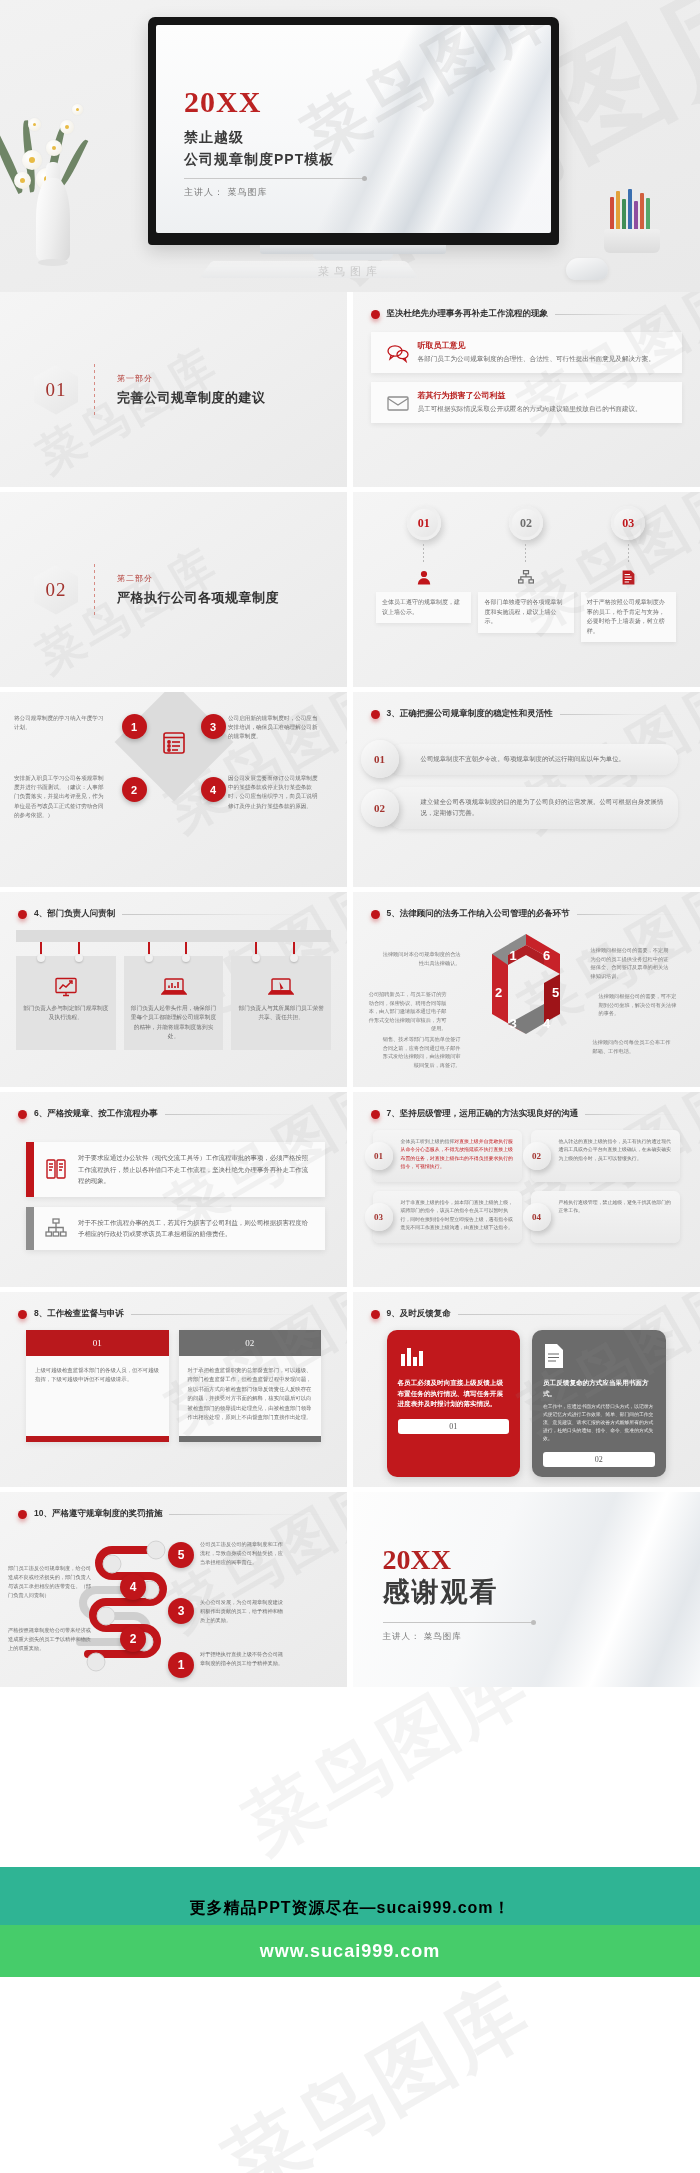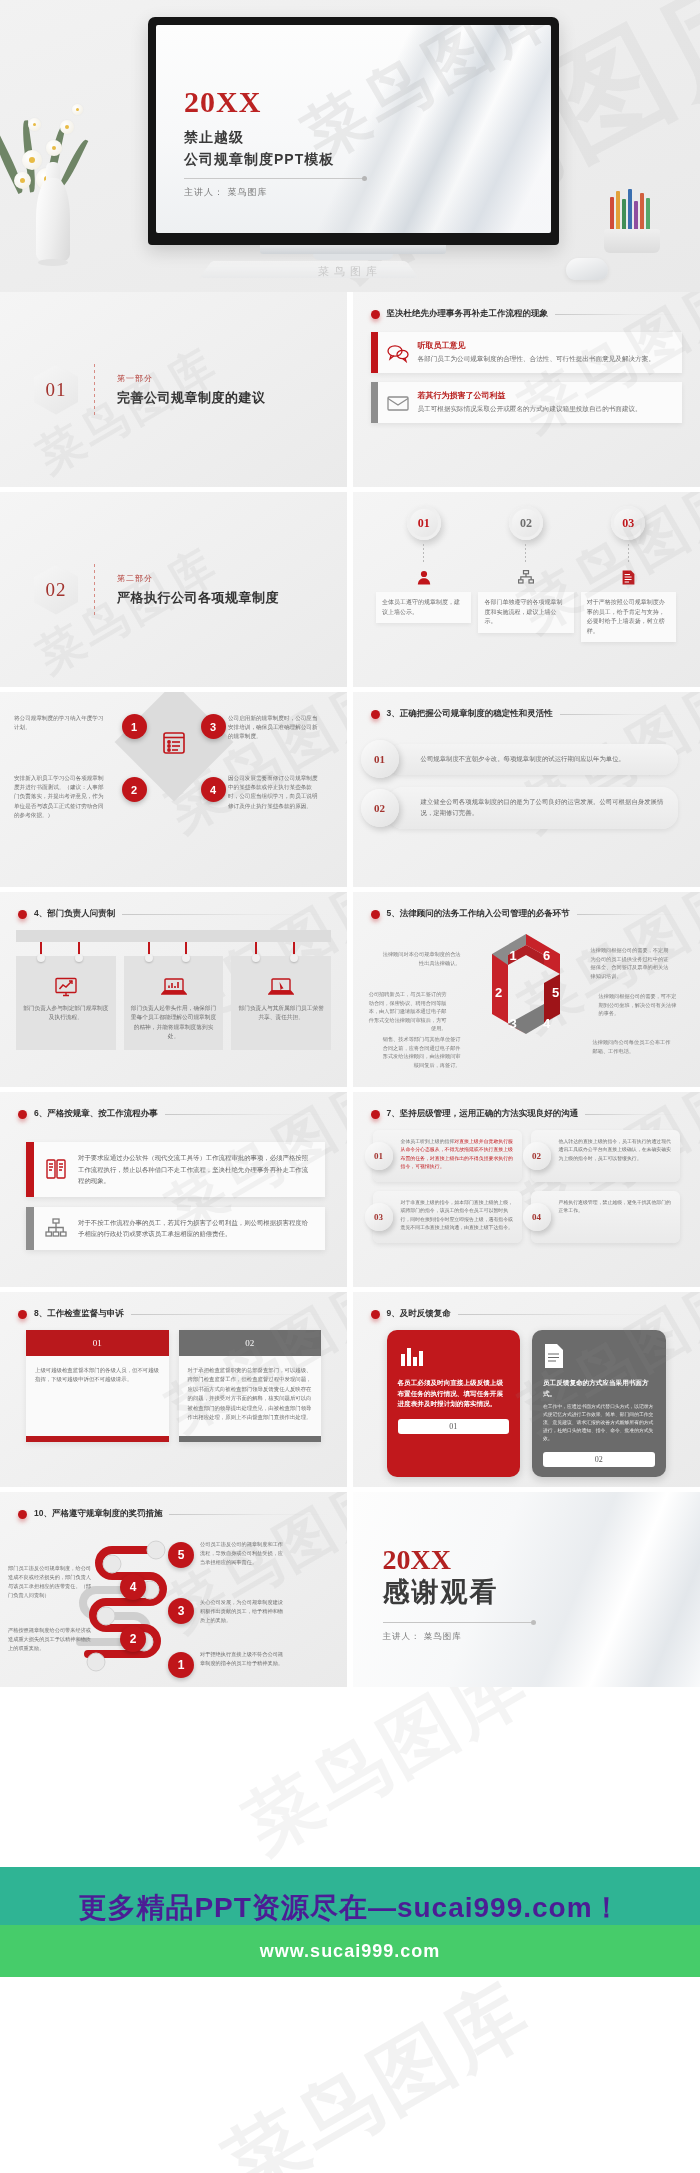--- a/index.html
+++ b/index.html
@@ -110,21 +110,21 @@
   
   .sh { display:flex; align-items:center; gap:7px; padding:16px 18px 0 18px; }
   .sh-dot{width:9px;height:9px;border-radius:50%;background:#c0151a;box-shadow:0 3px 4px rgba(192,21,26,.35);flex:none;}
   .sh-t{font-size:8.5px;color:#333;font-weight:700;white-space:nowrap;}
   .sh-line{flex:1;height:1px;background:linear-gradient(90deg,#c7c7c7,#e8e8e8 60%,transparent);}
 
   
   .body{padding:12px 18px 0 18px;}
 
   
-  .barcard{display:flex;background:#fbfbfb;margin-bottom:9px;box-shadow:0 2px 5px rgba(0,0,0,.07);}
+  .barcard{display:flex;background:#fbfbfb;margin-bottom:9px;box-shadow:0 2px 5px rgba(0,0,0,.07);align-items:center;}
   .barcard .bar{width:7px;flex:none;}
   .barcard .bar.red{background:#c0151a;}
   .barcard .bar.gray{background:#8e8e8e;}
   .barcard .ic{width:40px;display:flex;align-items:center;justify-content:center;flex:none;}
   .barcard .tx{padding:8px 10px 9px 0;}
   .bc-t{font-size:8px;font-weight:700;color:#b8201f;margin-bottom:3px;}
   .bc-p{font-size:6.6px;color:#6d6d6d;line-height:1.55;}
 
   
   .circs{display:flex;justify-content:space-around;padding:14px 20px 0 20px;}
@@ -227,21 +227,21 @@
   .ty-year{font-family:"Liberation Serif",serif;font-size:28px;color:#b22222;font-weight:700;line-height:1;}
   .ty-main{margin-top:0;font-size:27px;font-weight:700;color:#3b3b3b;letter-spacing:2px;}
   .ty-rule{margin-top:12px;width:150px;height:1px;background:#c5c5c5;position:relative;}
   .ty-rule:after{content:"";position:absolute;right:-3px;top:-2px;width:5px;height:5px;border-radius:50%;background:#bdbdbd;}
   .ty-sub{margin-top:8px;font-size:8.5px;color:#7c7c7c;letter-spacing:1px;}
 
   
   .gap{height:180px;background:#fff;position:relative;overflow:hidden;}
   .gap .wm{left:33%;top:10%;font-size:74px;color:rgba(170,170,170,.13);}
   .banner1{height:58px;background:#2fb494;display:flex;align-items:center;justify-content:center;}
-  .banner1 span{color:#4c1d95;font-size:28px;font-weight:700;letter-spacing:1px;margin-top:24px;}
+  .banner1 span{color:#000000;font-size:16px;font-weight:700;letter-spacing:1px;margin-top:24px;}
   .banner2{height:52px;background:#46cc6a;display:flex;align-items:center;justify-content:center;}
   .banner2 span{color:#fff;font-size:18px;font-weight:700;letter-spacing:1px;}
   .tailwm{height:270px;background:#fff;position:relative;overflow:hidden;}
   .tailwm .wm{left:30%;top:22%;font-size:80px;color:rgba(175,175,175,.16);}
 </style>
 </head>
 <body>
 
 <div class="page">
 

